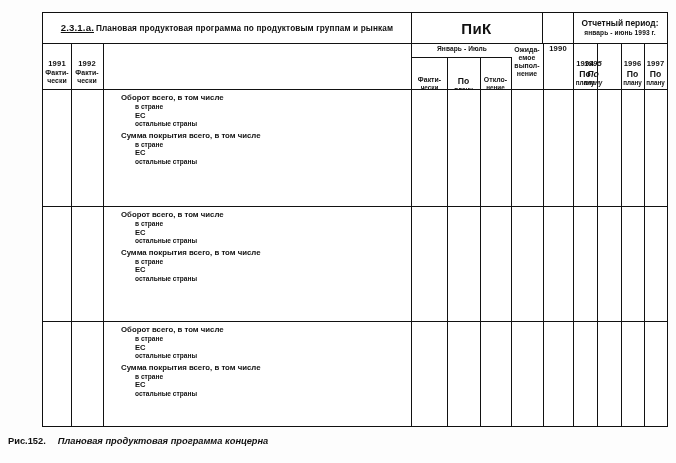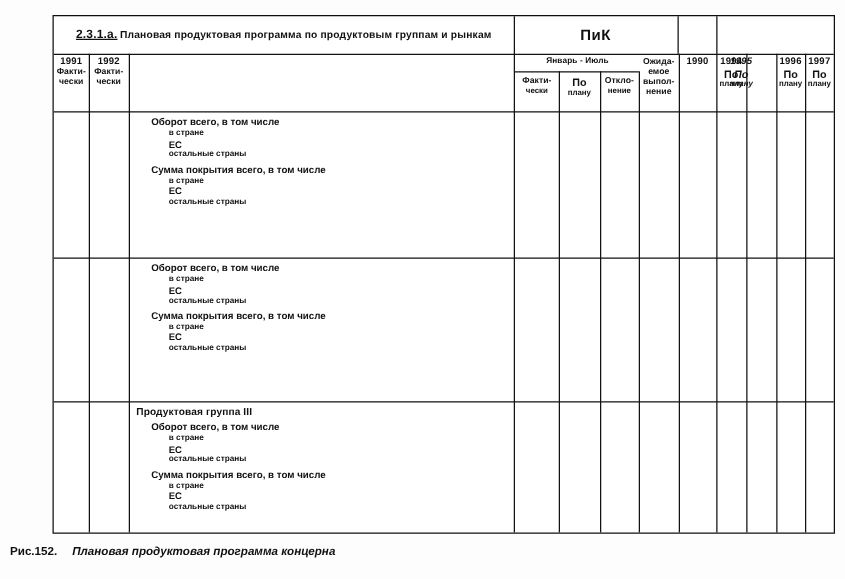--- a/index.html
+++ b/index.html
@@ -68,21 +68,21 @@
     white-space: nowrap;
   }
   .title-main .num {
     font-size: 9.6px;
     font-weight: 700;
     text-decoration: underline;
     text-underline-offset: 1px;
     margin-right: 2px;
   }
   .pik-label {
-    font-size: 12px;
+    font-size: 15px;
     font-weight: 700;
     letter-spacing: 0.4px;
   }
   .period-wrap {
     text-align: center;
     line-height: 1.35;
   }
   .period-l1 {
     font-size: 8.4px;
     font-weight: 700;
@@ -95,21 +95,21 @@
 
   
   .colhdr {
     position: absolute;
     box-sizing: border-box;
     display: flex;
     flex-direction: column;
     align-items: center;
     justify-content: flex-start;
     text-align: center;
-    padding-top: 2px;
+    padding-top: 17px;
     line-height: 1.18;
     overflow: hidden;
   }
   .colhdr .yr {
     font-size: 7.6px;
     font-weight: 700;
     letter-spacing: 0.2px;
   }
   .colhdr .sub {
     font-size: 6.9px;
@@ -210,20 +210,26 @@
     <div class="hdr-title" style="left:0; top:0; width:368px; height:30px;">
       <div class="title-main">
         <span class="num">2.3.1.а.</span><span>Плановая продуктовая программа  по продуктовым группам и  рынкам</span>
       </div>
     </div>
 
     <div class="hdr-title" style="left:368px; top:0; width:131px; height:30px;">
       <div class="pik-label">ПиК</div>
     </div>
 
+    <div class="hdr-title" style="left:530px; top:0; width:94px; height:30px;">
+      <div class="period-wrap">
+        <div class="period-l1">Отчетный период:</div>
+        <div class="period-l2">январь - июнь 1993 г.</div>
+      </div>
+    </div>
 
     <div class="colhdr" style="left:0; top:30px; width:28px; height:46px;">
       <div class="yr">1991</div>
       <div class="sub">Факти-</div>
       <div class="sub">чески</div>
     </div>
 
     <div class="colhdr" style="left:28px; top:30px; width:32px; height:46px;">
       <div class="yr">1992</div>
       <div class="sub">Факти-</div>
@@ -299,21 +305,20 @@
         <div class="g-l2">в стране</div>
         <div class="g-l2 ec">ЕС</div>
         <div class="g-l2">остальные страны</div>
         <div class="g-gap"></div>
         <div class="g-l1">Сумма покрытия всего, в том числе</div>
         <div class="g-l2">в стране</div>
         <div class="g-l2 ec">ЕС</div>
         <div class="g-l2">остальные страны</div>
       </div>
     <div class="group-block" id="group-2" style="left:66px; top:312px; width:300px;">
-        <div class="g-title">Продуктовая группа III</div>
         <div class="g-l1">Оборот всего, в том числе</div>
         <div class="g-l2">в стране</div>
         <div class="g-l2 ec">ЕС</div>
         <div class="g-l2">остальные страны</div>
         <div class="g-gap"></div>
         <div class="g-l1">Сумма покрытия всего, в том числе</div>
         <div class="g-l2">в стране</div>
         <div class="g-l2 ec">ЕС</div>
         <div class="g-l2">остальные страны</div>
       </div>

